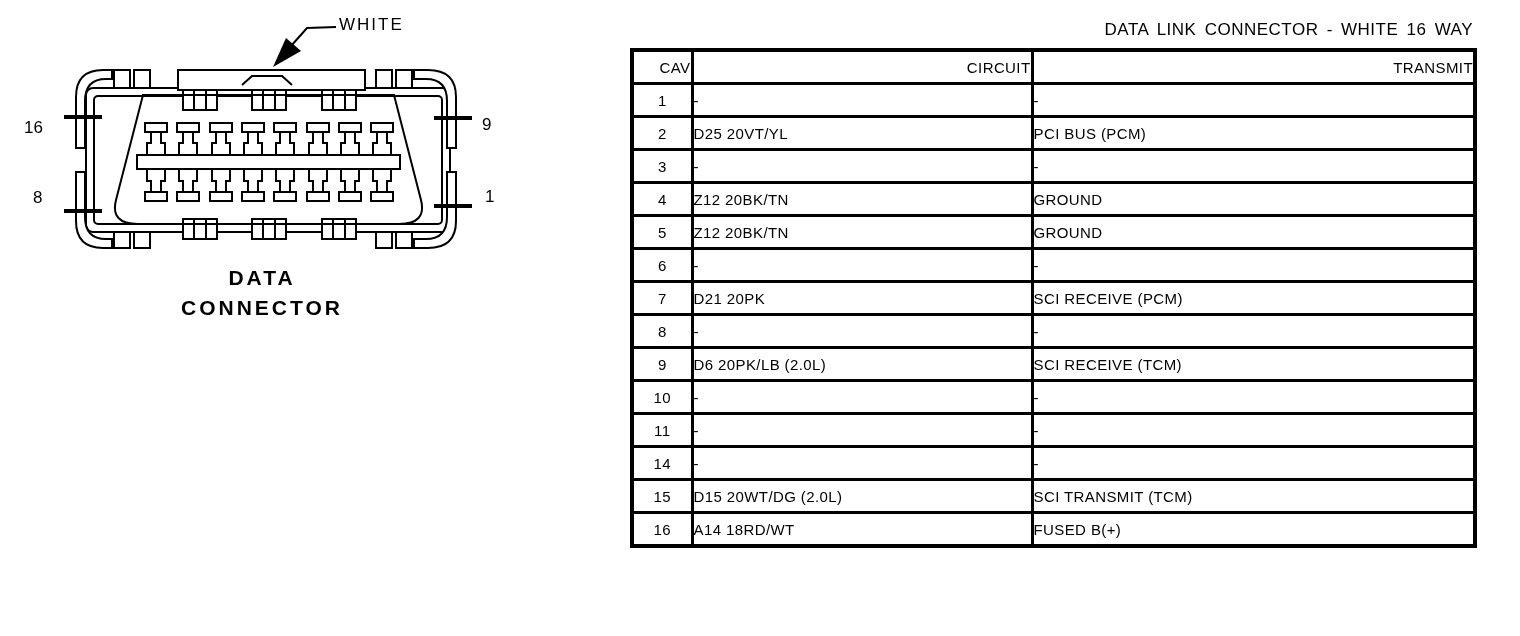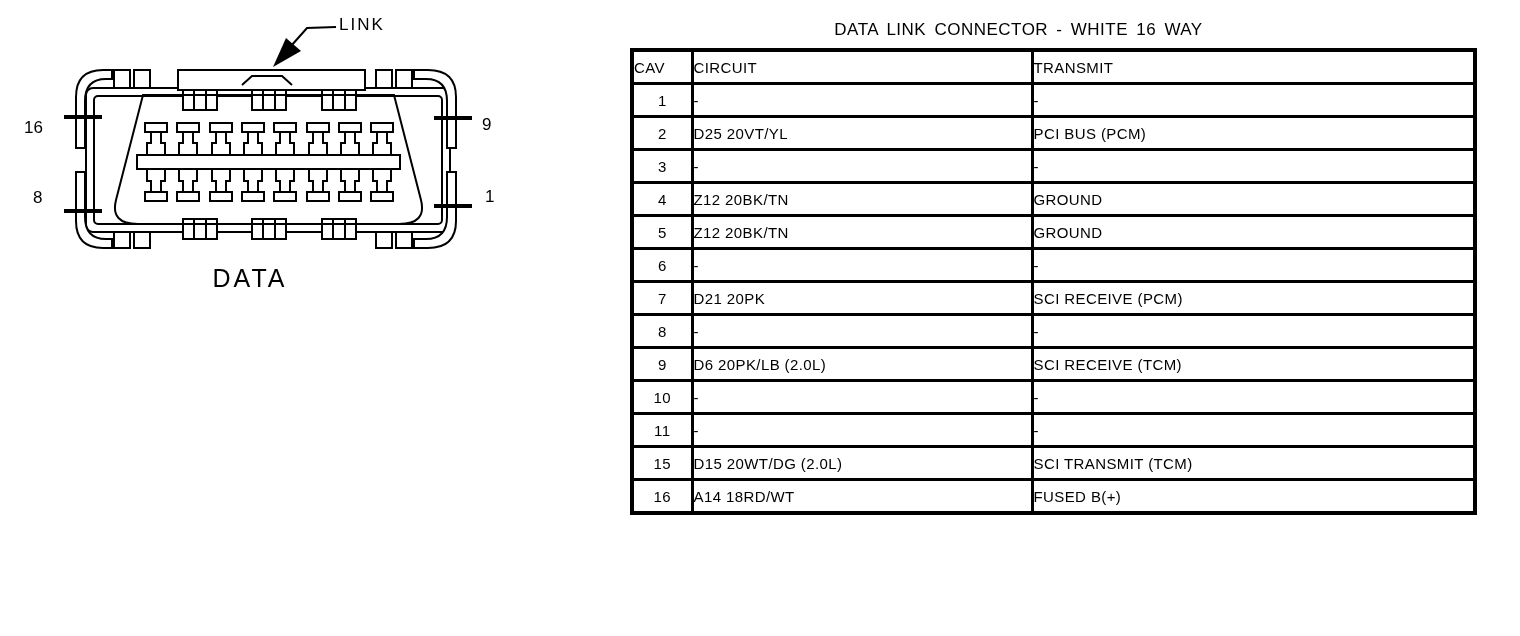--- a/index.html
+++ b/index.html
@@ -15,42 +15,42 @@
   .figure svg{position:absolute;left:0;top:0;}
   .fig-label{
     position:absolute;font-size:17px;line-height:18px;white-space:nowrap;
   }
   .white-label{left:339px;top:16px;letter-spacing:2px;}
   .pin-16{left:24px;top:119px;}
   .pin-8{left:33px;top:189px;}
   .pin-9{left:482px;top:116px;}
   .pin-1{left:485px;top:188px;}
   .caption{
-    position:absolute;left:140px;top:263px;width:220px;
-    text-align:center;font-weight:normal;font-size:25px;
+    position:absolute;left:152px;top:263px;width:220px;
+    text-align:center;font-weight:bold;font-size:21px;
     letter-spacing:3px;line-height:30px;
   }
   .caption span{display:block;}
   
   .table-title{
-    position:absolute;left:597px;top:20px;width:843px;
-    text-align:center;font-size:17px;letter-spacing:.5px;word-spacing:3px;
+    position:absolute;left:630px;top:20px;width:843px;
+    text-align:right;font-size:17px;letter-spacing:.5px;word-spacing:3px;
     white-space:nowrap;
   }
   table.pinout{
     position:absolute;left:630px;top:48px;width:843px;
     border-collapse:collapse;table-layout:fixed;
     border:4px solid #000;
   }
   table.pinout th,table.pinout td{
     border:3px solid #000;height:30px;padding:0;
     font-size:15px;font-weight:normal;letter-spacing:.4px;
     vertical-align:middle;overflow:hidden;white-space:nowrap;
   }
-  table.pinout th{text-align:left;}
+  table.pinout th{text-align:right;}
   td.cav{text-align:center;}
   td.circuit,td.function{text-align:left;padding-left:9px;}
 </style>
 </head>
 <body>
 
 <div class="page">
 
   <div class="figure">
 
@@ -141,28 +141,29 @@
         <use href="#pin-bottom" x="350"></use>
           <use href="#pin-bottom" x="382"></use>
       </g>
 
       <g>
         <polygon points="273,67 286,38 301,51" fill="#000" stroke="none"></polygon>
         <polyline points="291,46 307,28 336,27"></polyline>
       </g>
     </svg>
 
-    <div class="fig-label white-label">LINK</div>
+    <div class="fig-label white-label">WHITE</div>
     <div class="fig-label pin-16">16</div>
     <div class="fig-label pin-8">8</div>
     <div class="fig-label pin-9">9</div>
     <div class="fig-label pin-1">1</div>
 
     <div class="caption">
       <span>DATA</span>
+      <span>CONNECTOR</span>
     </div>
   </div>
 
   <div class="table-title">DATA LINK CONNECTOR - WHITE 16 WAY</div>
 
   <table class="pinout">
     <colgroup>
       <col style="width:60px">
         <col style="width:340px">
         <col style="width:443px">
@@ -224,20 +225,25 @@
       <td class="cav">10</td>
       <td class="circuit">-</td>
       <td class="function">-</td>
     </tr>
         <tr>
       <td class="cav">11</td>
       <td class="circuit">-</td>
       <td class="function">-</td>
     </tr>
         <tr>
+      <td class="cav">14</td>
+      <td class="circuit">-</td>
+      <td class="function">-</td>
+    </tr>
+        <tr>
       <td class="cav">15</td>
       <td class="circuit">D15 20WT/DG (2.0L)</td>
       <td class="function">SCI TRANSMIT (TCM)</td>
     </tr>
         <tr>
       <td class="cav">16</td>
       <td class="circuit">A14 18RD/WT</td>
       <td class="function">FUSED B(+)</td>
     </tr>
       </tbody>

